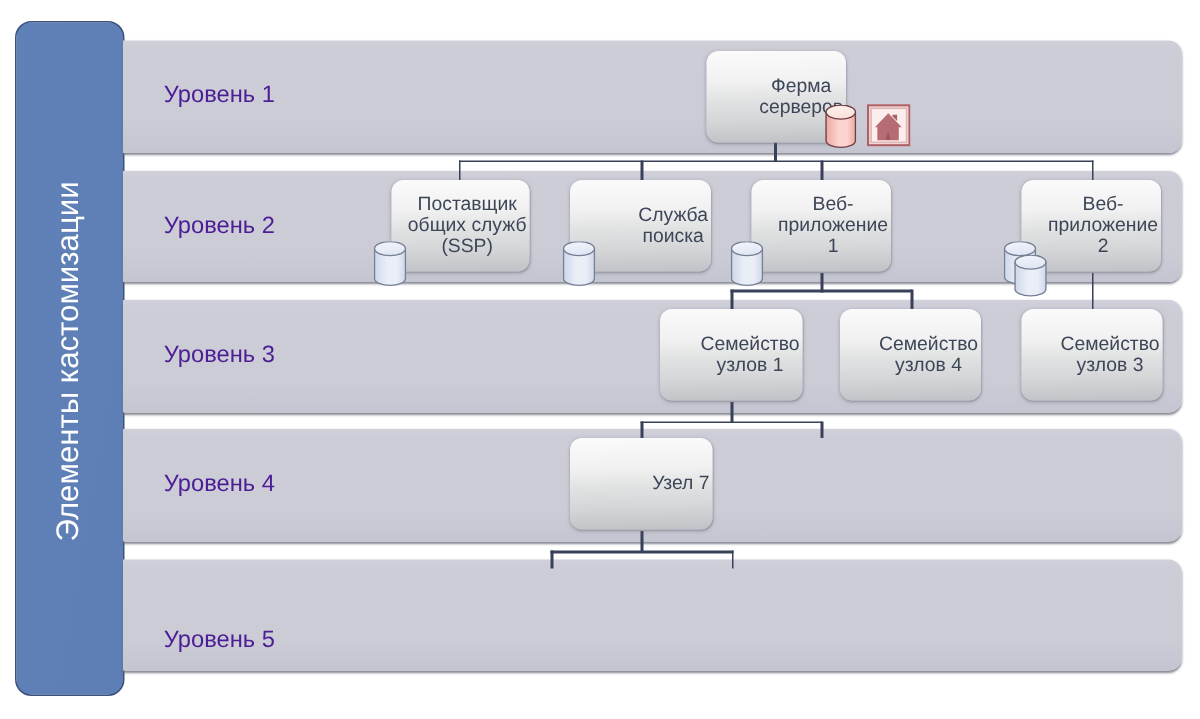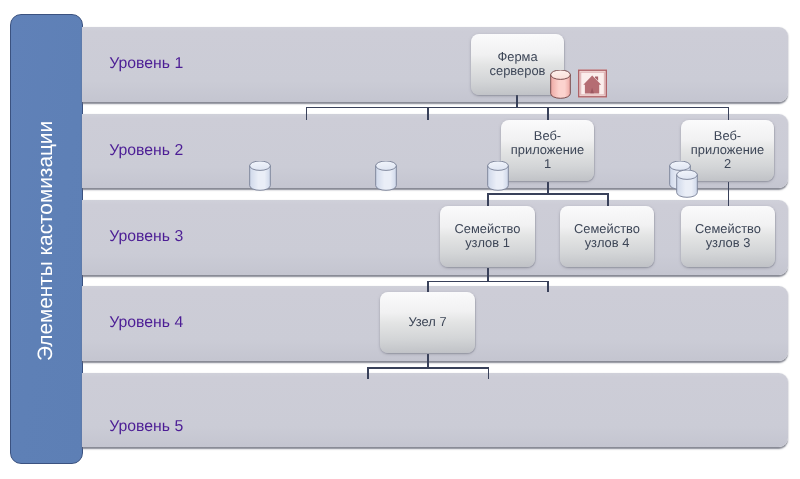--- a/index.html
+++ b/index.html
@@ -23,21 +23,21 @@
         background:linear-gradient(180deg,#d0d1da 0%,#cdcdd7 6%,#cbccd6 72%,#c4c5d0 100%);
         border-radius:0 9px 9px 0;
         box-shadow:0 1.2px 1.6px rgba(100,102,116,.78);}
   .band-label{position:absolute;left:109.2px;font-size:15.8px;color:#4c1d95;
         white-space:nowrap;line-height:1;}
 
   
   .node{position:absolute;border-radius:8px;box-sizing:border-box;height:61px;
         background:linear-gradient(179deg,#fbfbfc 0%,#f7f7f8 12%,#f1f1f2 33%,#e3e4e4 50%,#d3d5d7 76%,#c3c5c9 96%,#bfc1c6 100%);
         box-shadow:0 1px 2.5px rgba(95,98,112,.5), 0.8px 0.8px 0 rgba(125,128,140,.22);
-        display:flex;align-items:center;justify-content:center;text-align:center;
+        display:flex;align-items:center;justify-content:flex-end;text-align:center;
         color:#3d4657;font-size:12.9px;line-height:14px;letter-spacing:0;}
   .node .lbl{display:block;padding:0 2px;position:relative;top:-1px;}
   .node .lbl i{display:block;font-style:normal;white-space:nowrap;}
 
   
   .ln{position:absolute;background:#39415a;}
   .lnh{height:1.5px;}
   .lnv{width:1.5px;}
 
   
@@ -113,21 +113,34 @@
   <div class="ln lnv" style="left:367px;top:367px;height:12px"></div>
   <div class="ln lnv" style="left:487.5px;top:367px;height:12px"></div>
 
   <div class="node" style="left:471px;top:34px;width:93px">
     <span class="lbl">
       <i>Ферма</i>
       <i>серверов</i>
     </span>
   </div>
 
-
+  <div class="node" style="left:261px;top:120px;width:92px">
+    <span class="lbl">
+      <i>Поставщик</i>
+      <i>общих служб</i>
+      <i>(SSP)</i>
+    </span>
+  </div>
+
+  <div class="node" style="left:380px;top:120px;width:94px">
+    <span class="lbl">
+      <i>Служба</i>
+      <i>поиска</i>
+    </span>
+  </div>
 
   <div class="node" style="left:501px;top:120px;width:93px">
     <span class="lbl">
       <i>Веб-</i>
       <i>приложение</i>
       <i>1</i>
     </span>
   </div>
 
   <div class="node" style="left:681px;top:120px;width:93px">

